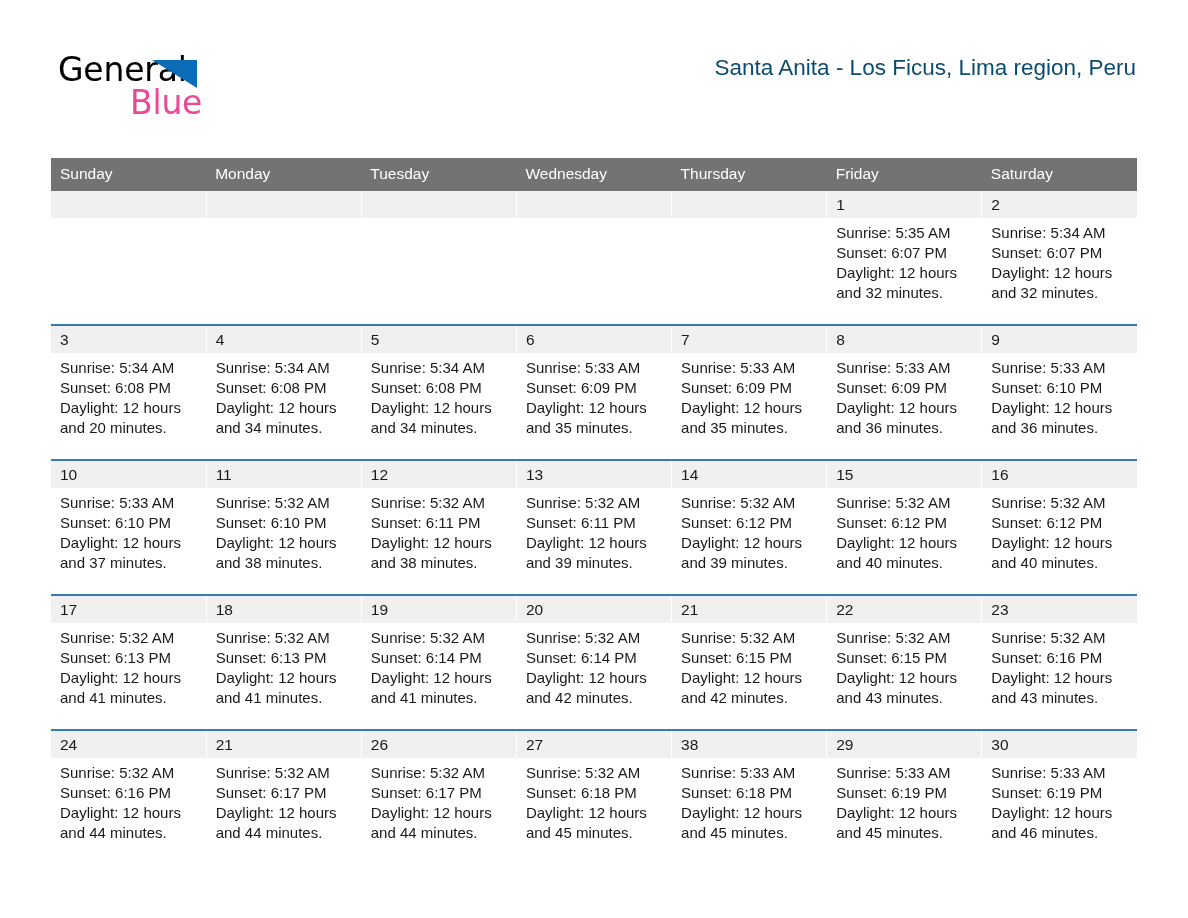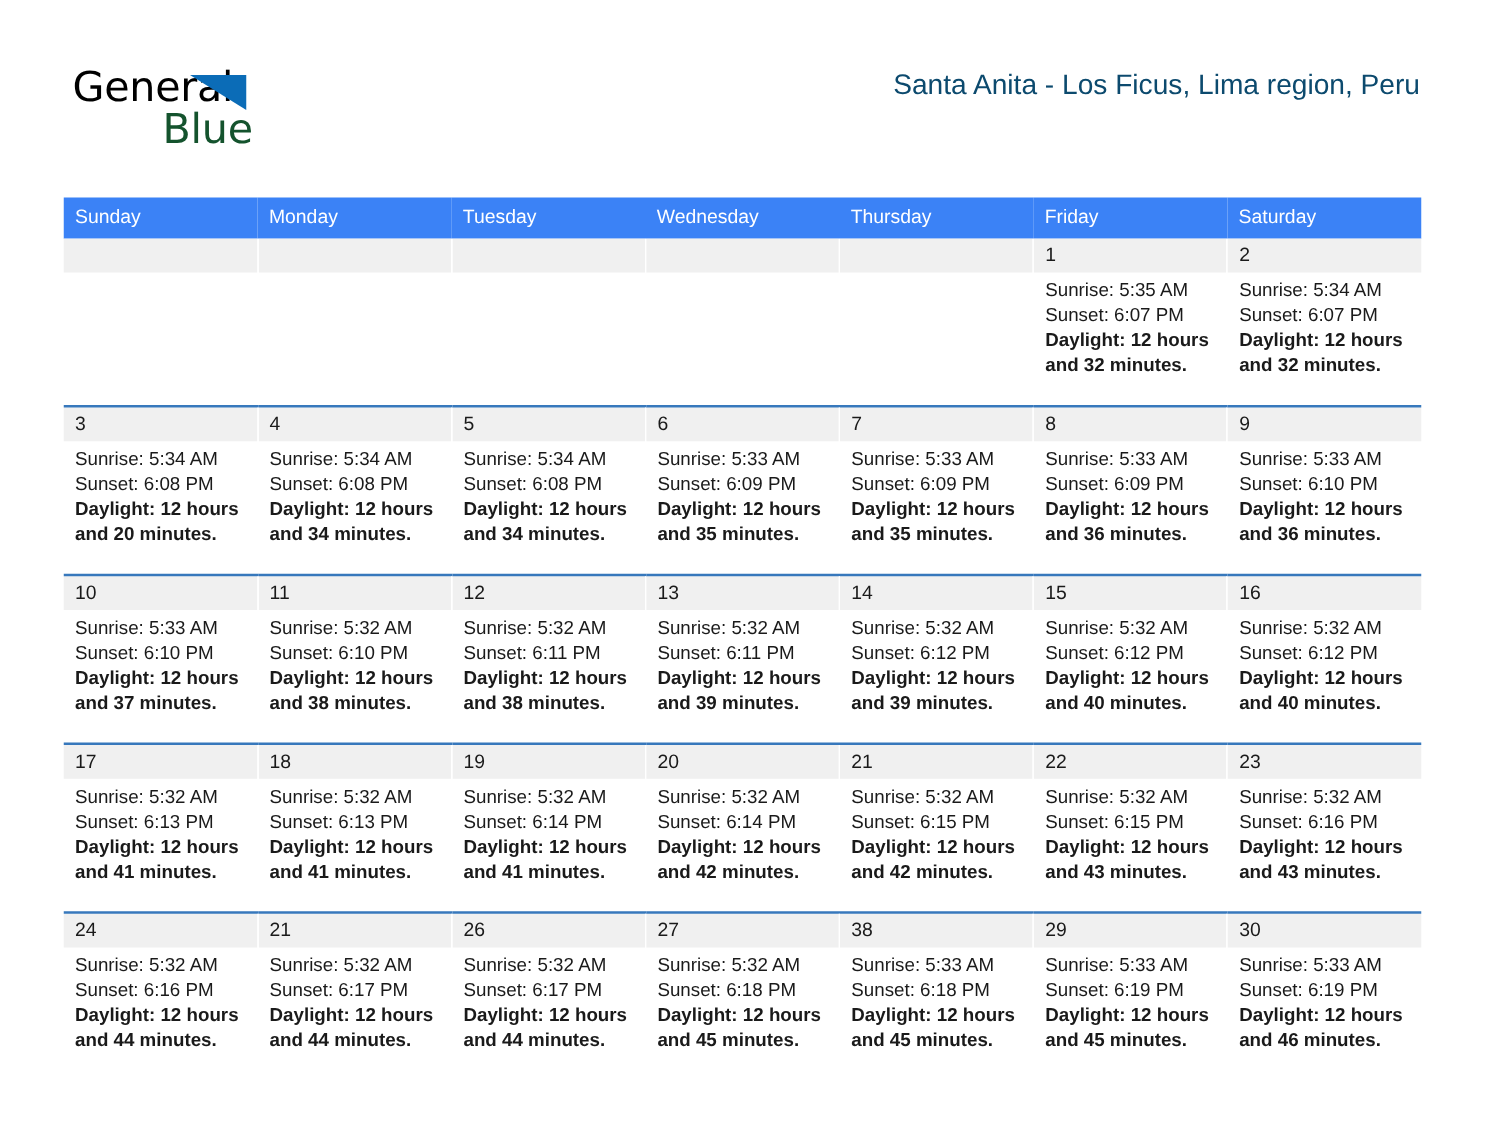--- a/index.html
+++ b/index.html
@@ -57,21 +57,21 @@
     border-top: 28px solid #0b6cb7;
     border-left: 45px solid transparent;
   }
   .logo-blue {
     position: absolute;
     left: 72px;
     top: 33px;
     font-size: 33px;
     line-height: 36px;
     letter-spacing: -0.2px;
-    color: #14532d;
+    color: #ec4899;
     font-family: "DejaVu Sans", sans-serif;
     font-weight: 400;
   }
   .title-block {
     position: absolute;
     right: 52px;
     top: 50px;
     text-align: right;
   }
   .month-title {
@@ -95,21 +95,21 @@
   
   .calendar {
     position: absolute;
     left: 51px;
     top: 158px;
     width: 1086px;
     border-collapse: collapse;
     table-layout: fixed;
   }
   .calendar th {
-    background: #3b82f6;
+    background: #737373;
     color: #ffffff;
     font-size: 15.5px;
     font-weight: 400;
     text-align: left;
     padding: 7px 0 8px 9px;
     height: 16px;
     border: none;
     vertical-align: middle;
   }
   .calendar col {
@@ -146,21 +146,20 @@
     padding: 5px 8px 0 9px;
     font-size: 15px;
     line-height: 20px;
     color: #1a1a1a;
   }
   .dayinfo div {
     white-space: nowrap;
   }
   .dayinfo .daylight-line {
     white-space: normal;
-    font-weight: bold;
   }
 </style>
 </head>
 <body>
 
 <div class="page">
 
   <div class="header">
     <div class="logo">
       <span class="logo-general">General</span>

